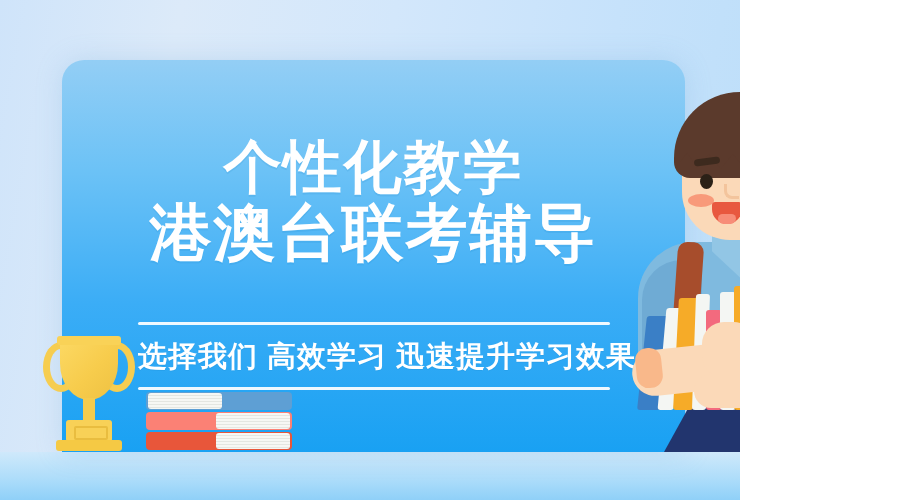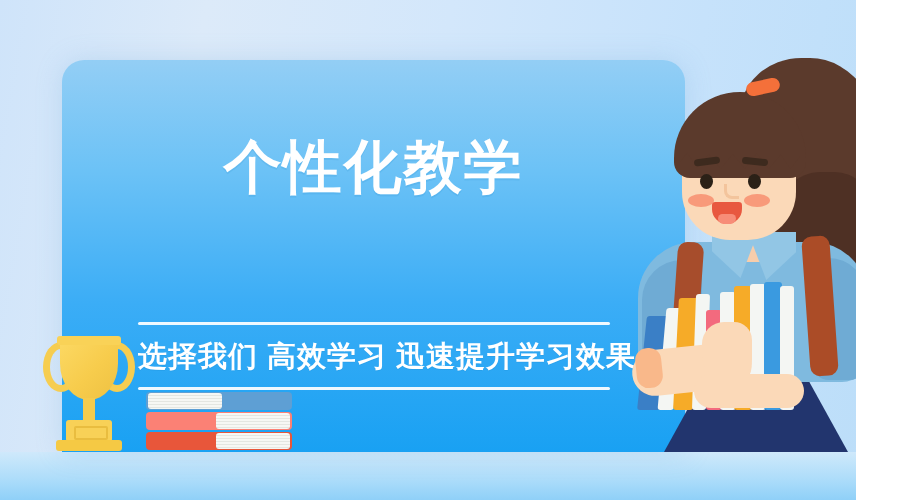--- a/index.html
+++ b/index.html
@@ -1,21 +1,21 @@
 <!DOCTYPE html>
 <html><head>
 <meta charset="utf-8">
 <style>
   html,body{margin:0;padding:0;}
   body{
     width:900px;height:500px;overflow:hidden;
     font-family:"Liberation Sans","DejaVu Sans",sans-serif;
   }
   #banner{
-    position:relative;width:856px;height:500px;overflow:hidden;
+    position:relative;width:740px;height:500px;overflow:hidden;
     background:linear-gradient(100deg,#cfe4fa 0%,#dceaf9 22%,#d3e7fb 48%,#c6e2fb 75%,#bcdef9 100%);
   }
   
   #ground{
     position:absolute;left:0;right:0;bottom:0;height:48px;
     background:linear-gradient(180deg,#cfe9fb 0%,#aeddfa 55%,#8fd0f8 100%);
   }
   
   #card{
     position:absolute;left:62px;top:60px;width:623px;height:392px;
@@ -147,20 +147,21 @@
 <body>
 
 <div id="banner">
 
   <div id="ground"></div>
 
   <div id="card">
 
     <div class="title-wrap">
       <div id="title1" class="title-line">个性化教学</div>
+      <div id="title2" class="title-line">港澳台联考辅导</div>
     </div>
 
     <div id="sub-block">
       <div class="rule"></div>
       <div id="subtitle">选择我们 高效学习 迅速提升学习效果</div>
       <div class="rule"></div>
     </div>
 
   </div>
 

